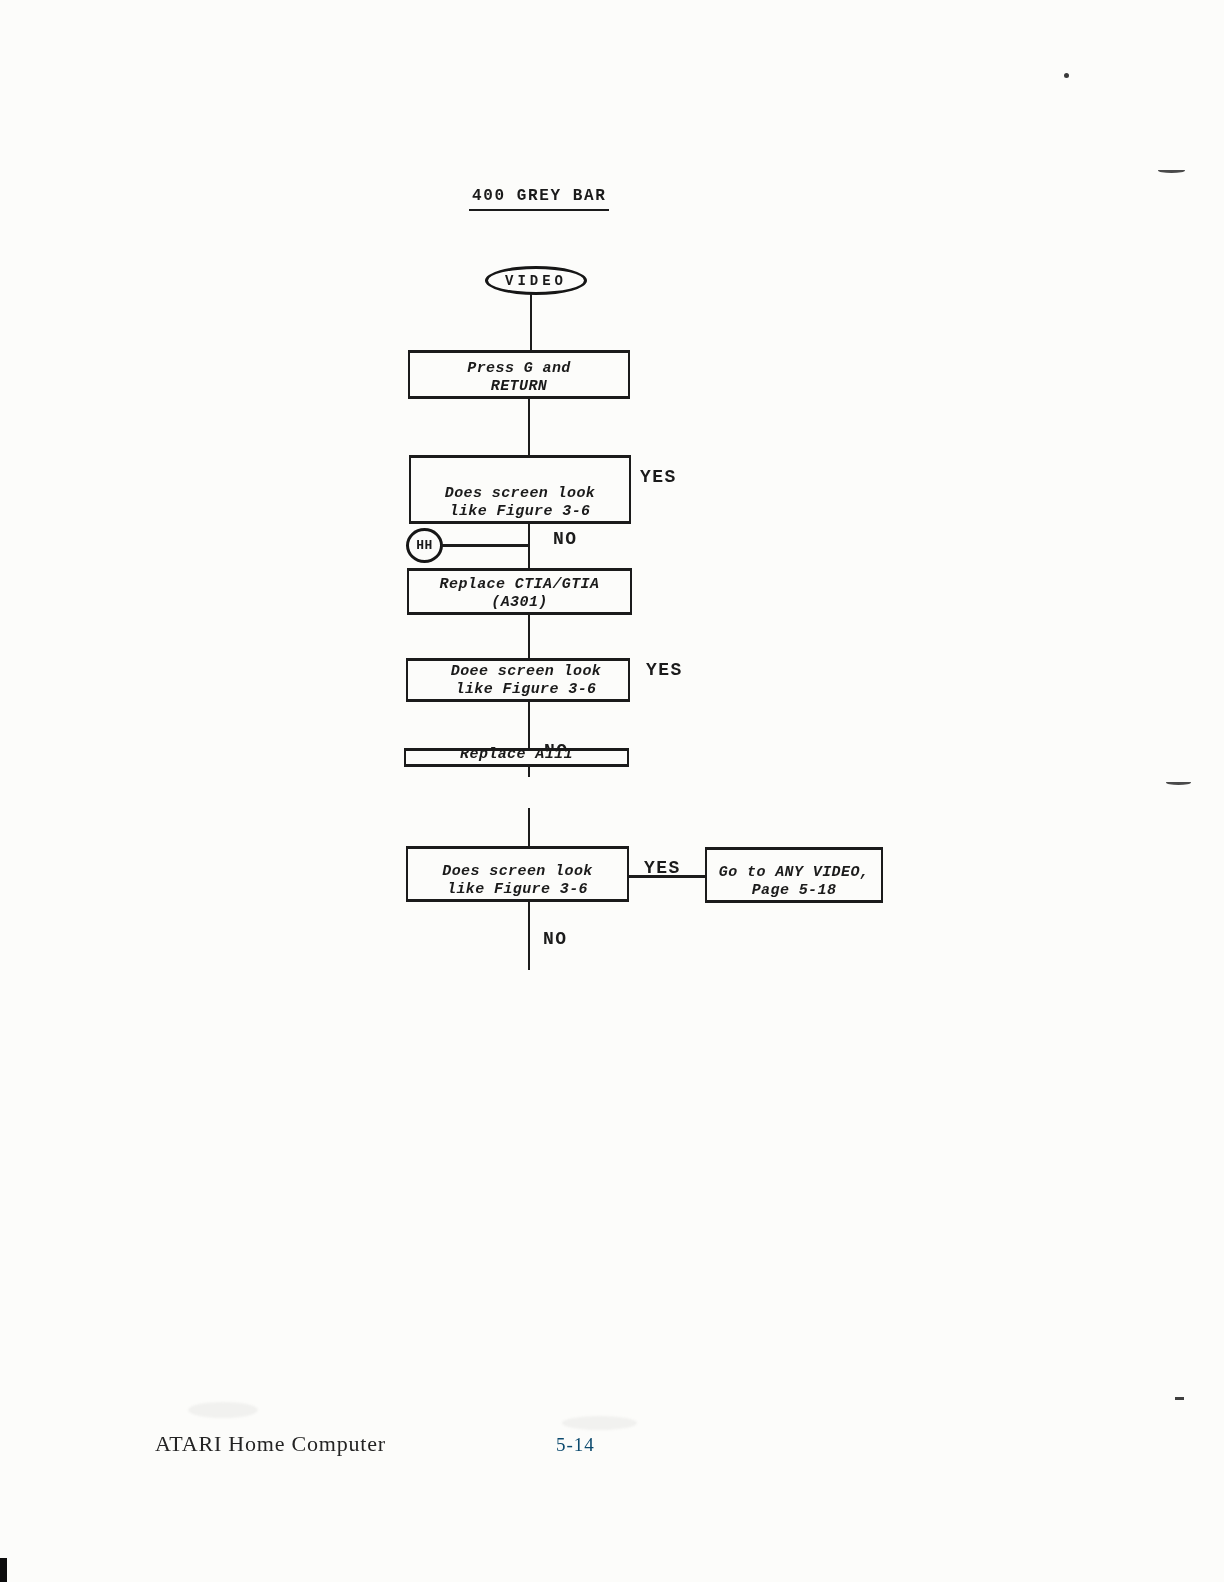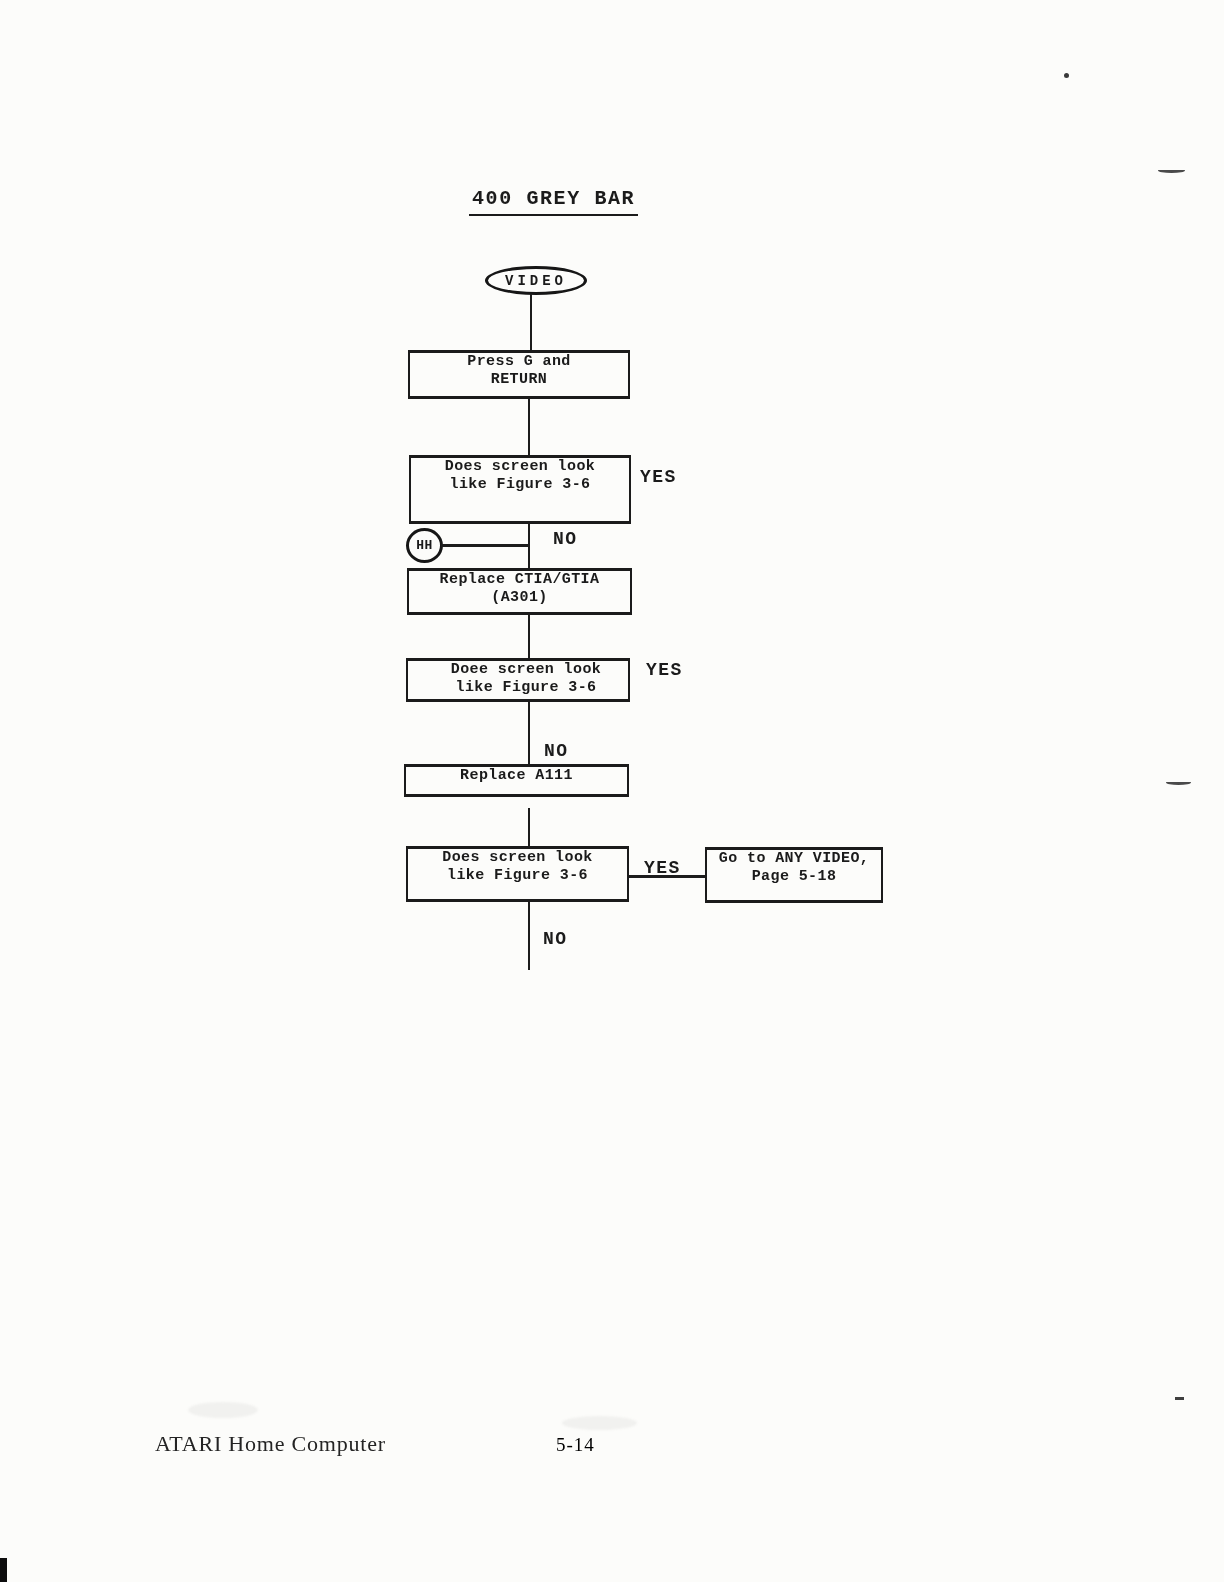--- a/index.html
+++ b/index.html
@@ -9,21 +9,21 @@
     width: 1224px;
     height: 1582px;
     margin: 0 auto;
     background: #fcfcfa;
     font-family: "Liberation Mono", monospace;
     color: #1b1b1b;
     overflow: hidden;
   }
   .doc-title {
     position: absolute;
-    font-size: 20px;
+    font-size: 16px;
     font-weight: bold;
     letter-spacing: 1.6px;
     border-bottom: 2px solid #1b1b1b;
     padding: 0 3px 4px 3px;
     white-space: nowrap;
   }
   .oval {
     position: absolute;
     border: 3px solid #161616;
     border-radius: 50%;
@@ -35,27 +35,28 @@
     letter-spacing: 4px;
     background: #fcfcfa;
   }
   .node {
     position: absolute;
     border: 2px solid #1b1b1b;
     border-top-width: 3px;
     border-bottom-width: 3px;
     background: #fcfcfa;
     display: flex;
-    align-items: flex-start;
+    align-items: flex-end;
     justify-content: center;
     text-align: center;
     font-size: 15px;
     font-weight: bold;
     line-height: 18px;
     letter-spacing: 0.4px;
+    font-style: italic;
   }
   .pre { white-space: pre-line; }
   .vline { position: absolute; width: 2px; background: #1c1c1c; }
   .hline { position: absolute; height: 3px; background: #1c1c1c; }
   .lbl {
     position: absolute;
     font-size: 18px;
     font-weight: bold;
     letter-spacing: 1.5px;
     white-space: nowrap;
@@ -80,21 +81,21 @@
     font-size: 22px;
     letter-spacing: 0.8px;
     color: #242424;
     white-space: nowrap;
   }
   .footer-page {
     position: absolute;
     font-family: "Liberation Serif", serif;
     font-size: 19px;
     letter-spacing: 1px;
-    color: #000000;
+    color: #0c4a6e;
   }
   
   .spec-dot { position:absolute; width:5px; height:5px; background:#3a3a3a; border-radius:50%; }
   .spec-curve { position:absolute; height:5px; border-bottom:3px solid #4a4a4a; border-radius:50%; background:transparent; }
   .spec-dash { position:absolute; height:3px; background:#3f3f3f; }
   .spec-corner { position:absolute; background:#0d0d0d; }
   .smudge { position:absolute; background:rgba(60,60,60,0.06); border-radius:50%; filter:blur(1px); }
 </style>
 </head>
 <body>
@@ -137,21 +138,21 @@
 (A301)</span>
   </div>
 
   <div class="node" style="left:406px; top:658px; width:224px; height:44px;padding-left:16px;">
     <span class="pre">Doee screen look
 like Figure 3-6</span>
   </div>
   <div class="lbl" style="left:646px; top:660px;">YES</div>
   <div class="lbl" style="left:544px; top:741px;">NO</div>
 
-  <div class="node" style="left:404px; top:764px; width:225px; height:33px;">
+  <div class="node" style="left:404px; top:748px; width:225px; height:19px;">
     <span class="pre">Replace A111</span>
   </div>
 
   <div class="node" style="left:406px; top:846px; width:223px; height:56px;">
     <span class="pre">Does screen look
 like Figure 3-6</span>
   </div>
   <div class="lbl" style="left:644px; top:858px;">YES</div>
   <div class="hline" style="left:629px; top:875px; width:77px;"></div>
   <div class="lbl" style="left:543px; top:929px;">NO</div>

